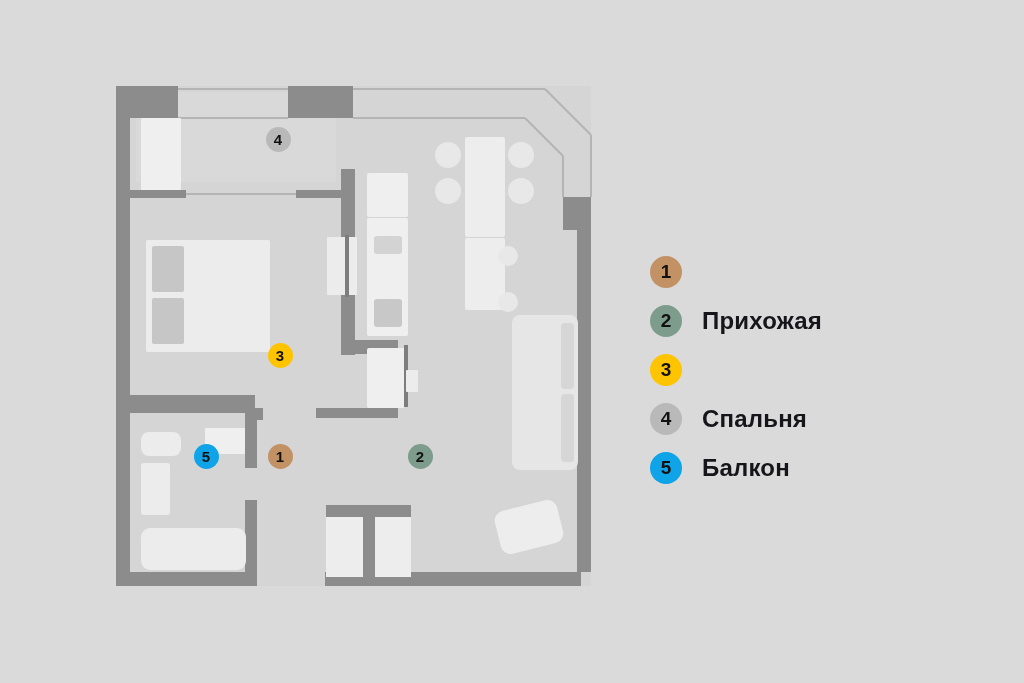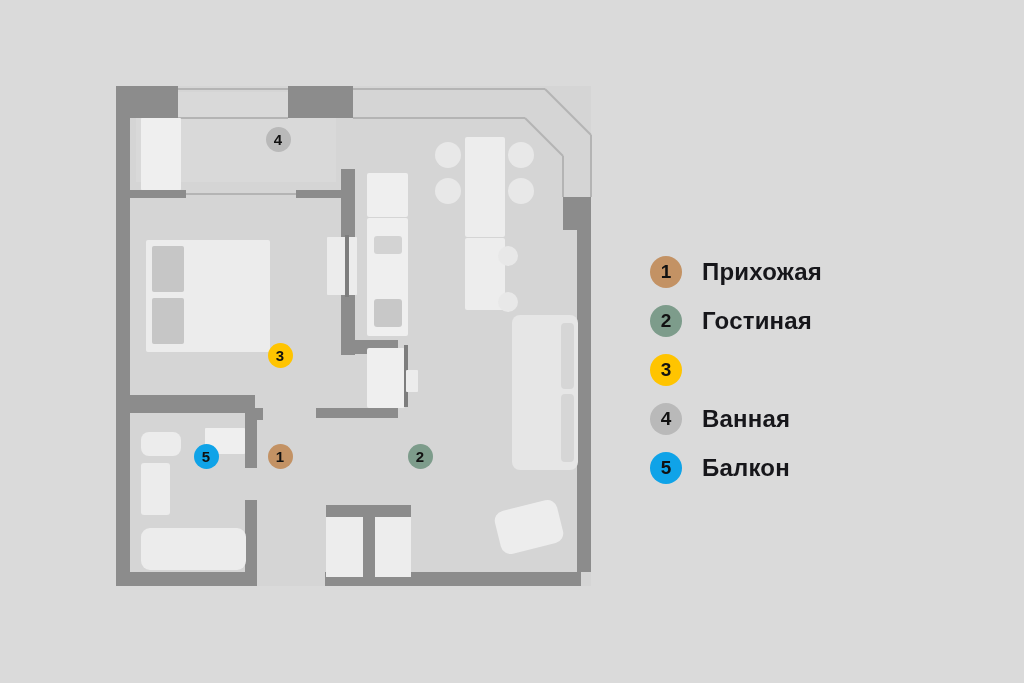--- a/index.html
+++ b/index.html
@@ -210,32 +210,31 @@
         <div class="plan-marker" style="left: 407.5px; top: 443.5px; background: rgb(125, 156, 139);">2</div>
         <div class="plan-marker" style="left: 267.5px; top: 342.5px; background: rgb(255, 196, 0);">3</div>
         <div class="plan-marker" style="left: 265.5px; top: 126.5px; background: rgb(185, 185, 185);">4</div>
         <div class="plan-marker" style="left: 193.5px; top: 443.5px; background: rgb(15, 163, 232);">5</div>
       </div>
   </div>
 
   <div id="legend">
       <div class="legend-row">
         <div class="legend-dot" style="background: rgb(195, 146, 100);">1</div>
+      </div>
+      <div class="legend-row">
+        <div class="legend-dot" style="background: rgb(125, 156, 139);">2</div>
         <div class="legend-label">Прихожая</div>
       </div>
       <div class="legend-row">
-        <div class="legend-dot" style="background: rgb(125, 156, 139);">2</div>
-        <div class="legend-label">Гостиная</div>
-      </div>
-      <div class="legend-row">
         <div class="legend-dot" style="background: rgb(255, 196, 0);">3</div>
       </div>
       <div class="legend-row">
         <div class="legend-dot" style="background: rgb(185, 185, 185);">4</div>
-        <div class="legend-label">Ванная</div>
+        <div class="legend-label">Спальня</div>
       </div>
       <div class="legend-row">
         <div class="legend-dot" style="background: rgb(15, 163, 232);">5</div>
         <div class="legend-label">Балкон</div>
       </div>
     </div>
 
 </div>
 
 </body></html>

